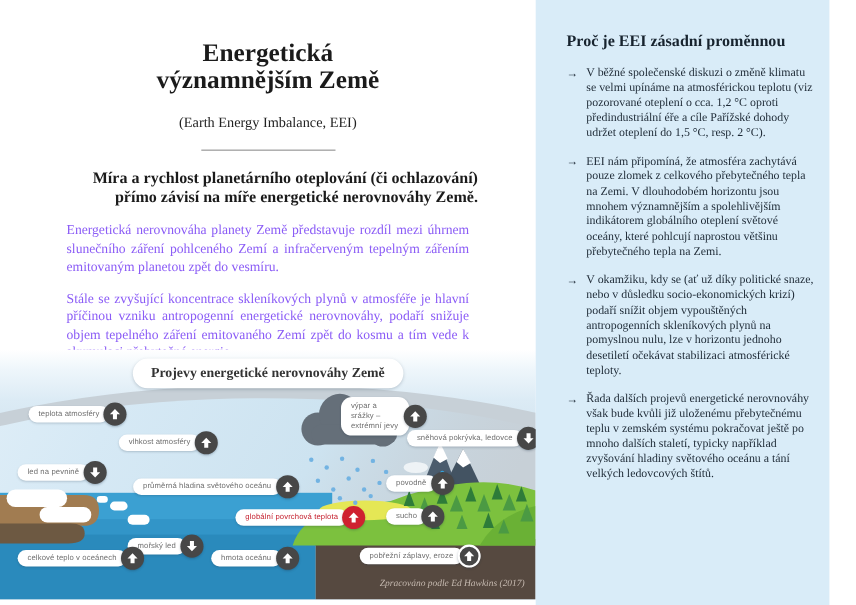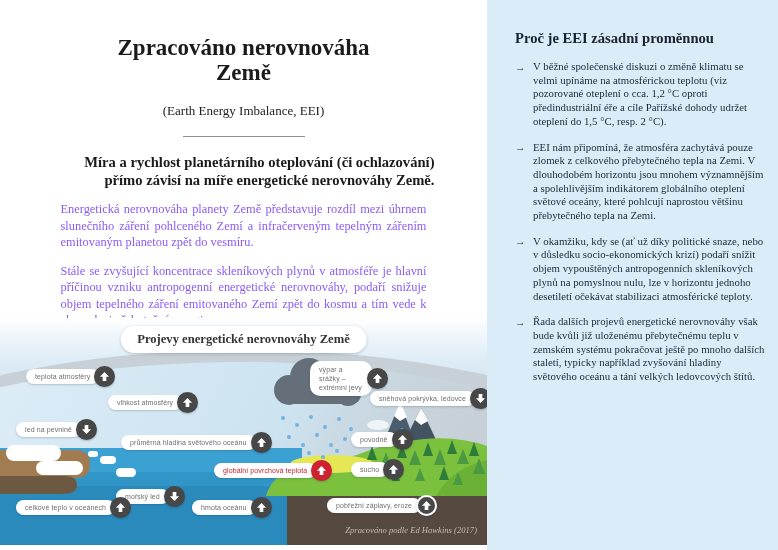--- a/index.html
+++ b/index.html
@@ -58,38 +58,38 @@
   .t6  { left:310px; top:43px;  }
   .t7  { left:370px; top:70px;  }
   .t8  { left:351px; top:111px; }
   .t9  { left:351px; top:141px; }
   .t10 { left:116px; top:168px; }
   .t11 { left:16px;  top:179px; }
   .t12 { left:192px; top:179px; }
   .t13 { left:327px; top:177px; }
 
   
-  .right-panel { position:absolute; left:487px; top:0; width:291px; height:550px;
+  .right-panel { position:absolute; left:487px; top:0; width:267px; height:550px;
                  background:#d9ecf8; padding:30px 12px 0 28px; color:#1d2935; }
   .right-heading { font-size:14.6px; font-weight:bold; color:#17232e; margin-bottom:13px; }
   .bullet-list { list-style:none; }
   .bullet-list li { display:flex; gap:8px; margin-bottom:12px;
                     font-size:10.8px; line-height:1.27; color:#1d2935; }
   .bullet-arrow { flex:none; width:10px; font-size:10.5px; padding-top:0.5px; }
 
   .logo { position:absolute; left:105px; top:472px; display:flex; align-items:center; gap:11px; }
   .logo svg { width:38px; height:50px; display:block; }
   .logo-text { font-family:"Liberation Sans", sans-serif; font-weight:bold;
                font-size:13.5px; letter-spacing:.3px; color:#0d0d0d; }
 </style>
 </head>
 <body>
 
 <section class="left-panel">
-  <h1 class="main-title">Zpracováno nerovnováha Země</h1>
+  <h1 class="main-title">Energetická významnějším Země</h1>
   <div class="subtitle">(Earth Energy Imbalance, EEI)</div>
   <div class="divider"></div>
   <h2 class="lead">Míra a rychlost planetárního oteplování (či ochlazování) přímo závisí na míře energetické nerovnováhy Země.</h2>
   <p class="para">Energetická nerovnováha planety Země představuje rozdíl mezi úhrnem slunečního záření pohlceného Zemí a infračerveným tepelným zářením emitovaným planetou zpět do vesmíru.</p>
   <p class="para">Stále se zvyšující koncentrace skleníkových plynů v atmosféře je hlavní příčinou vzniku antropogenní energetické nerovnováhy, podaří snižuje objem tepelného záření emitovaného Zemí zpět do kosmu a tím vede k akumulaci přebytečné energie.</p>
 
   <div class="infographic">
 
     <svg class="scene" viewBox="0 0 487 227" preserveAspectRatio="none">
       <defs>

